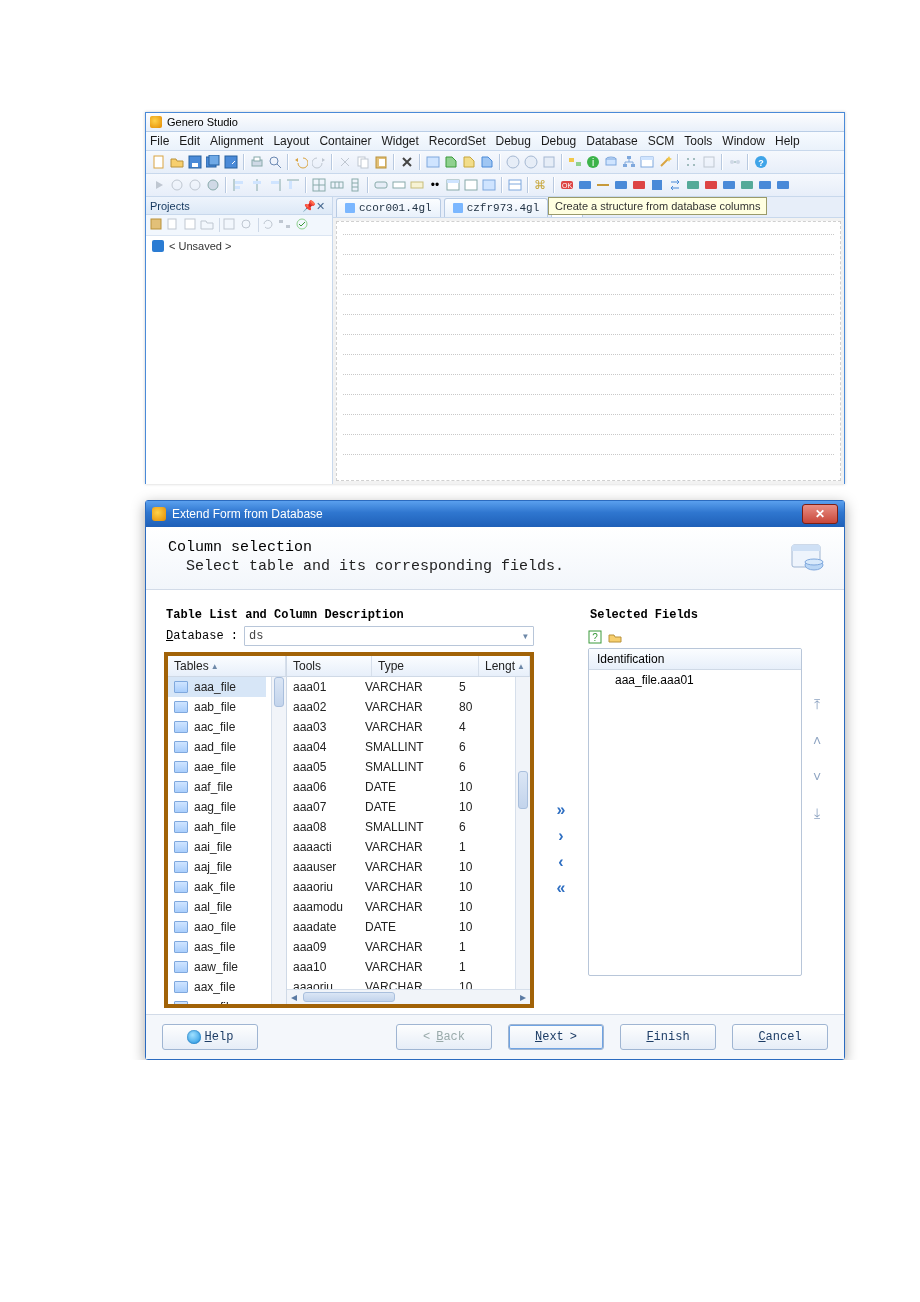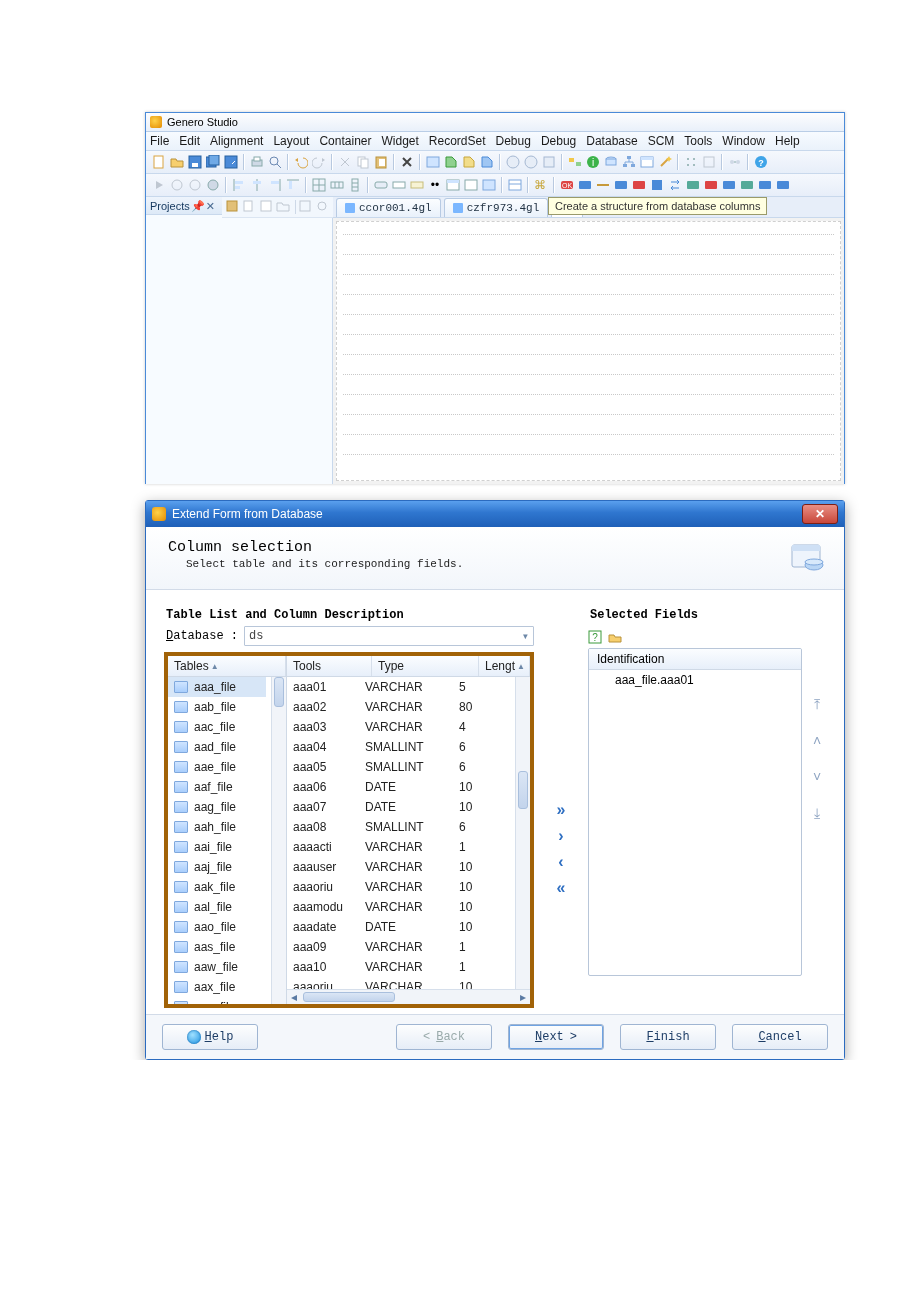--- a/index.html
+++ b/index.html
@@ -9,21 +9,21 @@
   .titlebar{height:18px;background:linear-gradient(#fdfdfe,#e9f0fa);border-bottom:1px solid #b9cde6;display:flex;align-items:center;padding:0 4px;font-size:11px;}
   .titlebar .logo{width:12px;height:12px;border-radius:2px;background:radial-gradient(circle at 40% 40%,#ffd24a,#e38a00);margin-right:5px;}
   .menubar{height:18px;background:linear-gradient(#f7fbff,#eaf2fb);border-bottom:1px solid #c8d8ec;display:flex;align-items:center;padding:0 4px;color:#1a1a1a;}
   .menubar span{margin-right:10px;cursor:default;}
   .toolbar{height:22px;background:linear-gradient(#f5f8fd,#e7eef9);border-bottom:1px solid #c8d8ec;display:flex;align-items:center;padding:0 4px;}
   .tb-sep{width:0;height:16px;border-left:1px solid #b8c9e0;border-right:1px solid #fff;margin:0 3px;}
   .tb-ico{width:16px;height:16px;margin:0 1px;display:flex;align-items:center;justify-content:center;}
   .tb-ico svg{display:block;}
   
   .appbody{display:flex;height:287px;}
-  .projpanel{width:186px;border-right:1px solid #c8d8ec;background:#f7fbff;display:flex;flex-direction:row;}
+  .projpanel{width:186px;border-right:1px solid #c8d8ec;background:#f7fbff;display:flex;flex-direction:column;}
   .panelhead{height:17px;background:linear-gradient(#eef4fc,#dde9f7);border-bottom:1px solid #c8d8ec;display:flex;align-items:center;padding:0 4px;font-size:11px;color:#14375e;}
   .panelhead .spacer{flex:1;}
   .panelhead .pin,.panelhead .x{width:12px;height:12px;margin-left:2px;color:#4a6b92;}
   .proj-tb{height:20px;border-bottom:1px solid #dbe5f2;display:flex;align-items:center;padding:0 3px;background:#f2f7fd;}
   .proj-tb .pi{width:16px;height:16px;margin-right:1px;}
   .proj-tree{flex:1;background:#fff;padding:4px 6px;}
   .proj-tree .node{display:flex;align-items:center;color:#333;font-size:11px;}
   .proj-tree .node .ni{width:12px;height:12px;background:#2b7cd3;border-radius:2px;margin-right:5px;}
   .editor{flex:1;display:flex;flex-direction:column;background:#f2f2f2;}
   .tabs{height:20px;background:#e7eef9;border-bottom:1px solid #c8d8ec;display:flex;align-items:flex-end;padding:0 3px;overflow:hidden;}
@@ -36,21 +36,21 @@
   
   .dialog{position:relative;margin:16px 0 0 145px;width:698px;border:1px solid #2b6bbf;border-radius:3px;background:#fff;box-shadow:0 4px 14px rgba(0,0,0,.35);}
   .dlg-tb{height:26px;background:linear-gradient(#5aa0ee,#2f76cf 45%,#1f60b8);display:flex;align-items:center;padding:0 6px;}
   .dlg-tb .dlogo{width:14px;height:14px;border-radius:3px;background:radial-gradient(circle at 40% 40%,#ffd24a,#e38a00);margin-right:6px;}
   .dlg-tb .dtxt{color:#fff;font-weight:400;font-size:12px;}
   .dlg-tb .spacer{flex:1;}
   .dlg-close{width:34px;height:18px;border-radius:3px;background:linear-gradient(#e98f84,#c8473a);border:1px solid #7d1f14;display:flex;align-items:center;justify-content:center;color:#fff;font-weight:bold;}
   .dlg-head{padding:12px 18px 14px 22px;background:linear-gradient(#fff,#f2f6fb);border-bottom:1px solid #d2dbe8;display:flex;align-items:flex-start;}
   .dlg-head .txt{flex:1;}
   .dlg-head h1{margin:0 0 2px 0;font-family:"Courier New",monospace;font-size:15px;font-weight:normal;}
-  .dlg-head p{margin:0 0 0 18px;font-family:"Courier New",monospace;font-size:11px;color:#222;}
+  .dlg-head p{margin:0 0 0 18px;font-family:"Courier New",monospace;font-size:15px;color:#222;}
   .dlg-head .decor{width:40px;height:34px;margin-top:2px;}
   .dlg-body{padding:10px 18px 6px 18px;}
   .group-label{font-family:"Courier New",monospace;font-size:12px;font-weight:bold;margin:8px 0 4px 2px;}
   .db-row{display:flex;align-items:center;margin:0 0 6px 2px;font-family:"Courier New",monospace;font-size:12px;}
   .db-row .lbl u{text-decoration:underline;}
   .db-field{flex:1;height:18px;border:1px solid #b8c6d9;background:#fff;margin-left:6px;padding:0 4px;display:flex;align-items:center;justify-content:space-between;color:#444;border-radius:1px;}
   .db-field .dd{color:#6d88a8;}
   .two-col{display:flex;gap:16px;position:relative;z-index:1;}
   .left-col{width:370px;}
   .right-col{flex:1;}

